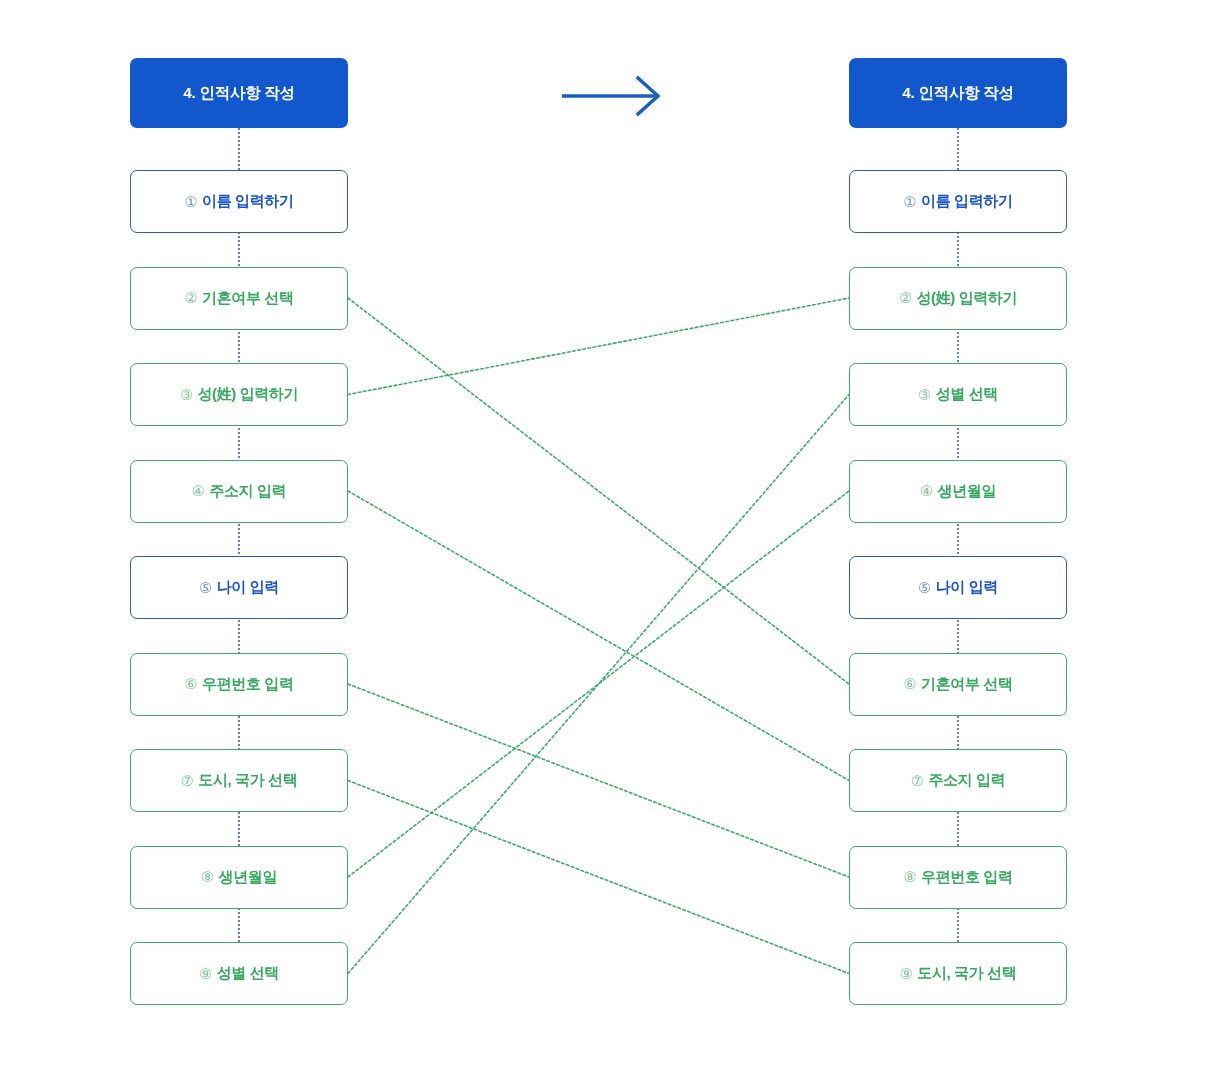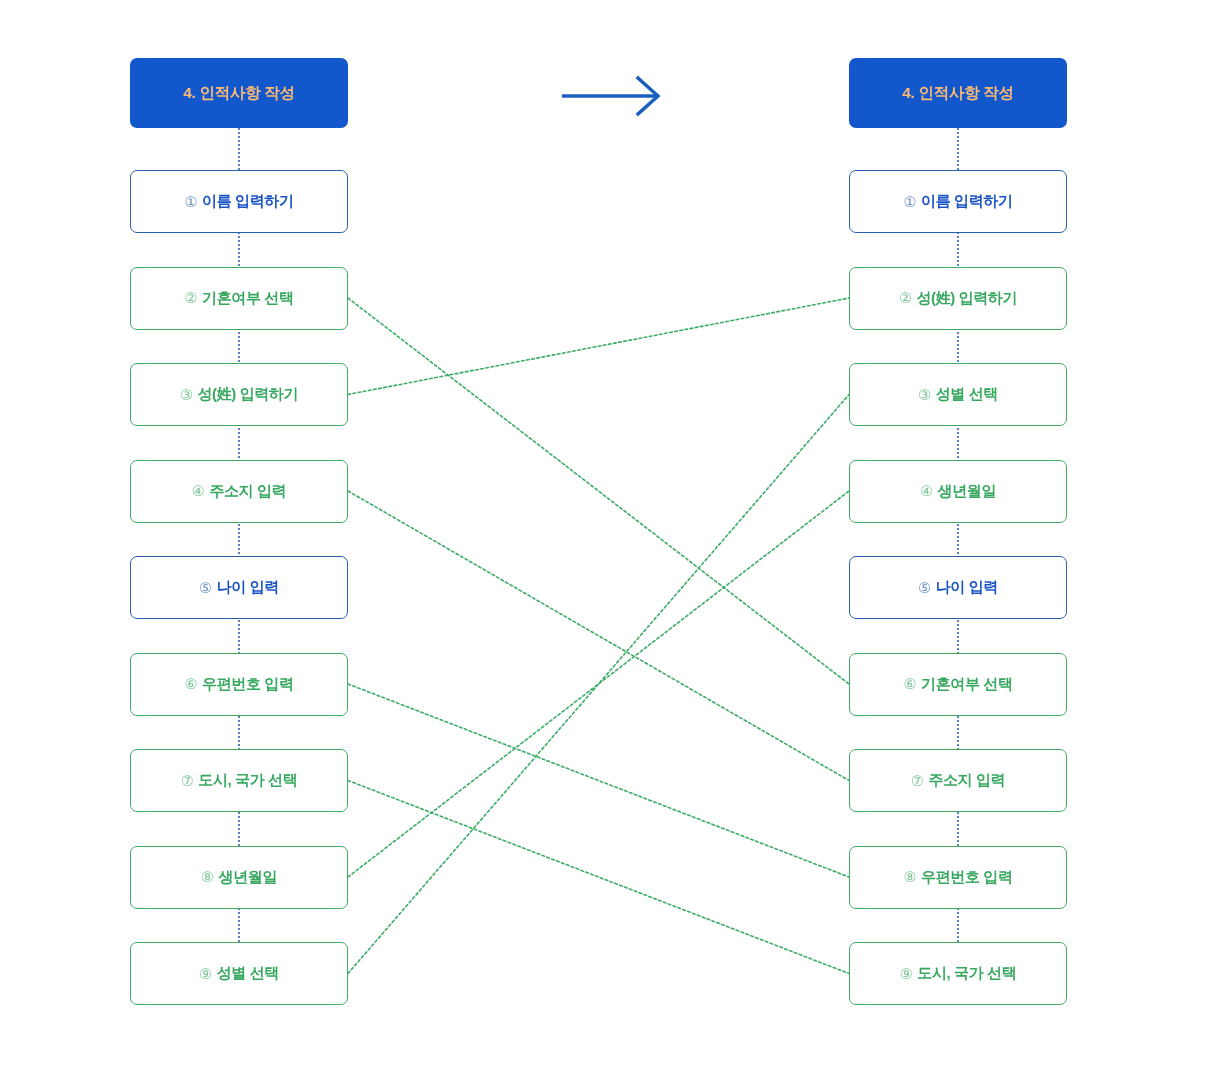--- a/index.html
+++ b/index.html
@@ -57,21 +57,21 @@
     z-index: 3;
   }
 
   .node.header {
     height: 70px;
     border: none;
     background: #1258cc;
     border-radius: 7px;
   }
   .node.header .label {
-    color: #fdba74;
+    color: #ffffff;
     font-weight: bold;
     font-size: 15.5px;
     letter-spacing: -0.3px;
   }
 
   .node.blue {
     border: 1.6px solid #2a5fb0;
   }
   .node.blue .label { color: #1a54c4; }
   .node.blue .num   { color: #6d8fc9; }

